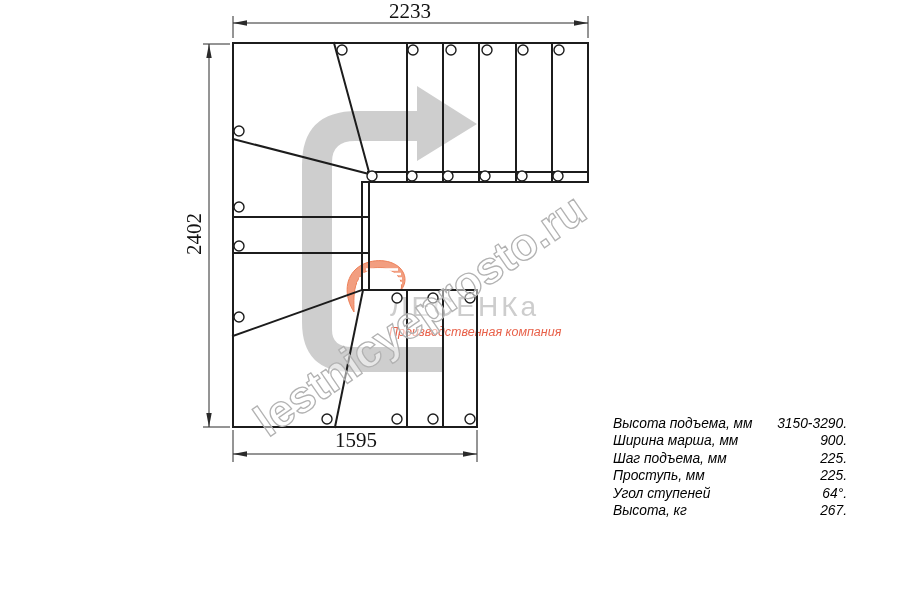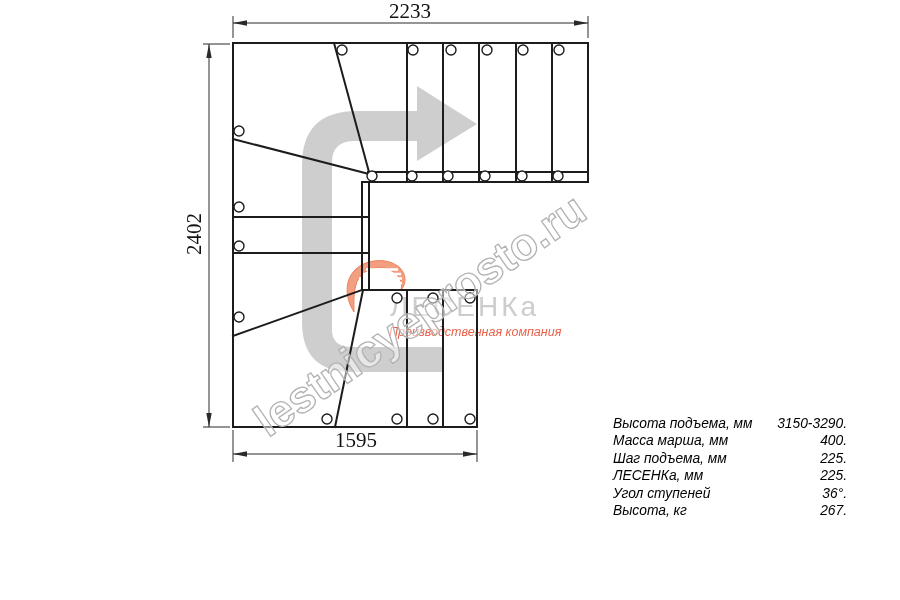--- a/index.html
+++ b/index.html
@@ -142,33 +142,33 @@
 
     <text class="watermark" transform="translate(268,438) rotate(-34.5)">lestnicyeprosto.ru</text>
   </svg>
 
   <div id="spec-table">
     <div class="spec-row">
       <span class="spec-label">Высота подъема, мм</span>
       <span class="spec-value">3150-3290.</span>
     </div>
     <div class="spec-row">
-      <span class="spec-label">Масса марша, мм</span>
-      <span class="spec-value">400.</span>
+      <span class="spec-label">Ширина марша, мм</span>
+      <span class="spec-value">900.</span>
     </div>
     <div class="spec-row">
       <span class="spec-label">Шаг подъема, мм</span>
       <span class="spec-value">225.</span>
     </div>
     <div class="spec-row">
-      <span class="spec-label">ЛЕСЕНКа, мм</span>
+      <span class="spec-label">Проступь, мм</span>
       <span class="spec-value">225.</span>
     </div>
     <div class="spec-row">
       <span class="spec-label">Угол ступеней</span>
-      <span class="spec-value">36°.</span>
+      <span class="spec-value">64°.</span>
     </div>
     <div class="spec-row">
       <span class="spec-label">Высота, кг</span>
       <span class="spec-value">267.</span>
     </div>
   </div>
 </div>
 
 </body></html>

